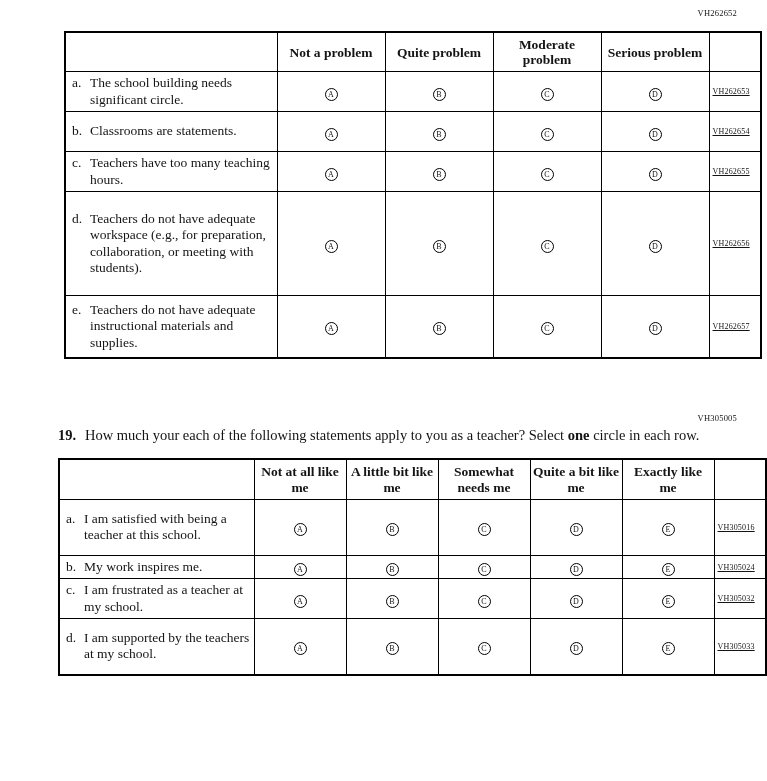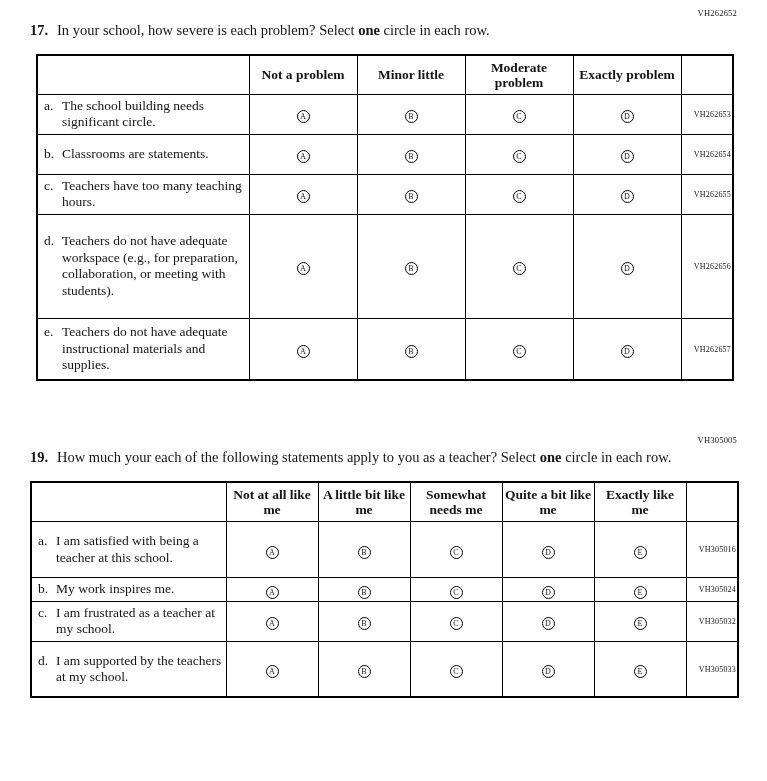--- a/index.html
+++ b/index.html
@@ -4,21 +4,21 @@
 <style>
   * { box-sizing: border-box; }
   html, body { margin: 0; padding: 0; }
   body {
     width: 767px; height: 781px;
     background: #ffffff;
     color: #141414;
     font-family: "Liberation Serif", serif;
     overflow: hidden;
   }
-  .page { padding: 8px 28px 0 30px; }
+  .page { padding: 8px 28px 0 30px; margin-left: 28px; }
 
   .qcode {
     text-align: right;
     font-size: 8.5px;
     letter-spacing: 0.2px;
     padding-right: 2px;
     font-family: "Liberation Serif", serif;
   }
 
   .qprompt { display: flex; font-size: 14.5px; margin-top: 3px; line-height: 1.35; }
@@ -49,22 +49,22 @@
   .opt {
     display: inline-block;
     width: 13px; height: 13px;
     border: 1px solid #000; border-radius: 50%;
     font-size: 8px; line-height: 12px; text-align: center;
     cursor: pointer;
     font-family: "Liberation Serif", serif;
   }
 
   td.codec {
-    font-size: 8px; text-align: right;
-    padding: 2px 1px 2px 3px; letter-spacing: 0.2px;
+    font-size: 8px; text-align: left;
+    padding: 2px 1px 2px 3px; letter-spacing: 0.2px; text-decoration: underline;
   }
 
   
   .t17 tr.hdr  th, .t17 tr.hdr  td { height: 38px; }
   .t17 tr.r40  td { height: 40px; }
   .t17 tr.r104 td { height: 104px; }
   .t17 tr.r62  td { height: 62px; }
   .t18 tr.hdr  th, .t18 tr.hdr  td { height: 40px; }
   .t18 tr.r56  td { height: 56px; }
   .t18 tr.r22  td { height: 22px; }
@@ -72,33 +72,29 @@
 
   .gap { height: 54px; }
 </style>
 </head>
 <body>
 
 <div class="page">
 
   <div>
     <div class="qcode">VH262652</div>
-    <div class="qprompt">
-      <span class="qnum">17.</span>
-      <span class="qtext"><span>In your school, how severe is each problem? Select </span><b>one</b><span> circle in each row.</span></span>
-    </div>
 
     <table class="t17">
       <tbody>
           <tr class="hdr">
         <td class="lbl" style="width:212px"></td>
         <th style="width:108px">Not a problem</th>
-        <th style="width:108px">Minor little</th>
+        <th style="width:108px">Quite problem</th>
         <th style="width:108px">Moderate problem</th>
-        <th style="width:108px">Exactly problem</th>
+        <th style="width:108px">Serious problem</th>
         <td class="codec" style="width:52px"></td>
       </tr>
 
       <tr class="r40">
         <td class="lbl">
               <span class="lbl-inner">
                 <span class="row-letter">a.</span>
                 <span class="row-text">The school building needs significant circle.</span>
               </span>
             </td>

